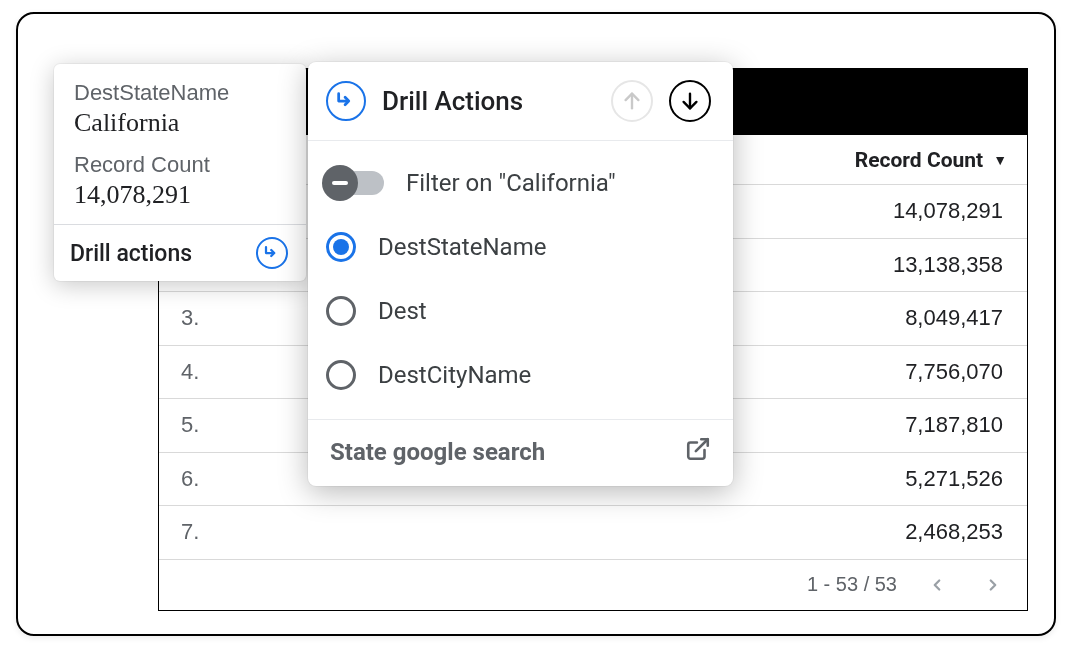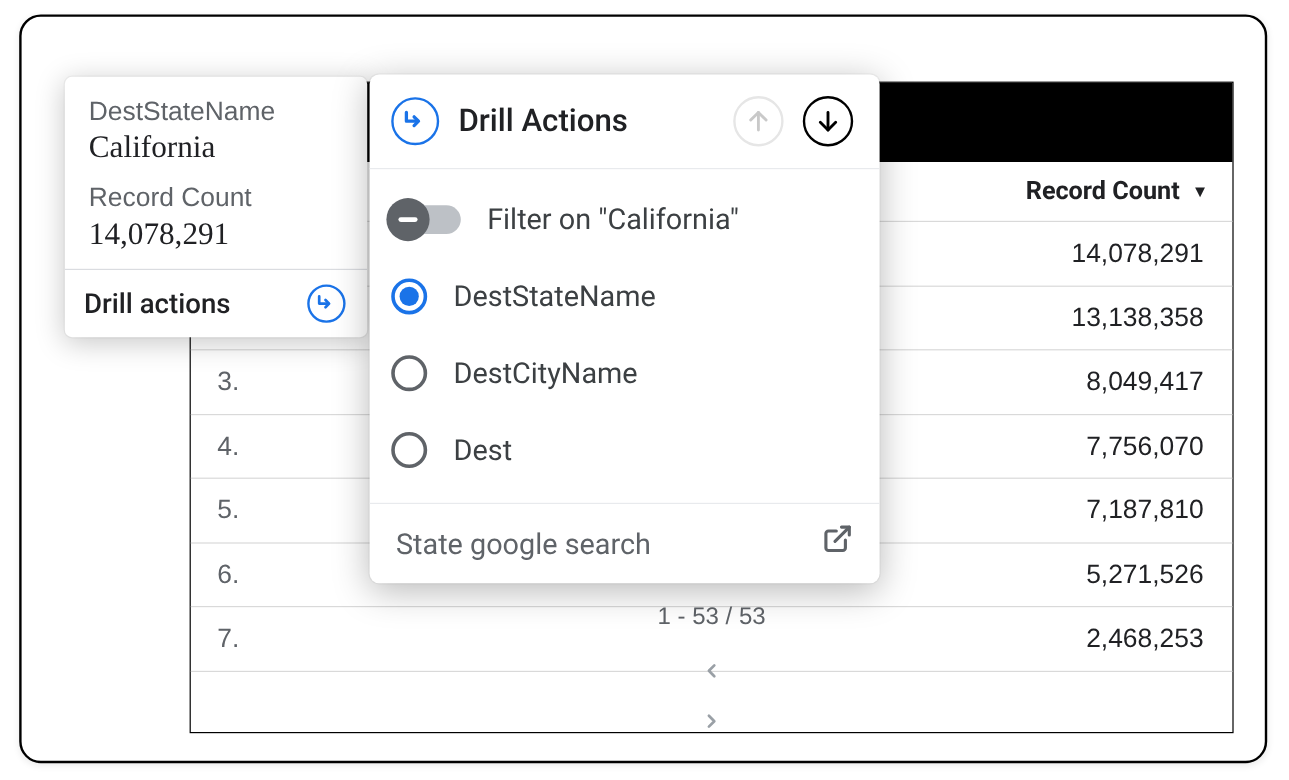--- a/index.html
+++ b/index.html
@@ -79,21 +79,20 @@
   .table-footer {
     height: 50px;
     display: flex;
     align-items: center;
     justify-content: flex-end;
     padding: 0 18px;
     gap: 24px;
     font-size: 20px;
     color: #5f6368;
     font-family: Arial, sans-serif;
-    flex-direction: column;
   }
   .pager-btn {
     display: inline-flex;
     align-items: center;
     justify-content: center;
     width: 32px;
     height: 32px;
     color: #9aa0a6;
   }
 
@@ -239,24 +238,25 @@
     content: "";
     display: block;
     width: 16px;
     height: 16px;
     background: #1a73e8;
     border-radius: 50%;
   }
   .drill-footer {
     padding: 16px 22px 18px 22px;
     display: flex;
-    align-items: flex-end;
+    align-items: center;
     justify-content: space-between;
     color: #5f6368;
     font-size: 24px;
+    font-weight: bold;
   }
   .open-ext {
     color: #5f6368;
   }
 </style>
 </head>
 <body>
 
 <div class="stage">
   <div class="frame">
@@ -359,25 +359,25 @@
             <span class="toggle-knob"></span>
           </span>
           <span>Filter on "California"</span>
         </div>
         <div class="option-row">
           <span class="radio selected"></span>
           <span>DestStateName</span>
         </div>
         <div class="option-row">
           <span class="radio"></span>
-          <span>DestCityName</span>
+          <span>Dest</span>
         </div>
         <div class="option-row">
           <span class="radio"></span>
-          <span>Dest</span>
+          <span>DestCityName</span>
         </div>
       </div>
 
       <div class="drill-footer">
         <span>State google search</span>
         <span class="open-ext">
           <svg width="26" height="26" viewBox="0 0 24 24" fill="none" stroke="currentColor" stroke-width="2.4" stroke-linecap="round" stroke-linejoin="round">
             <path d="M18 13v6a2 2 0 0 1-2 2H5a2 2 0 0 1-2-2V8a2 2 0 0 1 2-2h6"></path>
             <polyline points="15 3 21 3 21 9"></polyline>
             <line x1="10" y1="14" x2="21" y2="3"></line>

